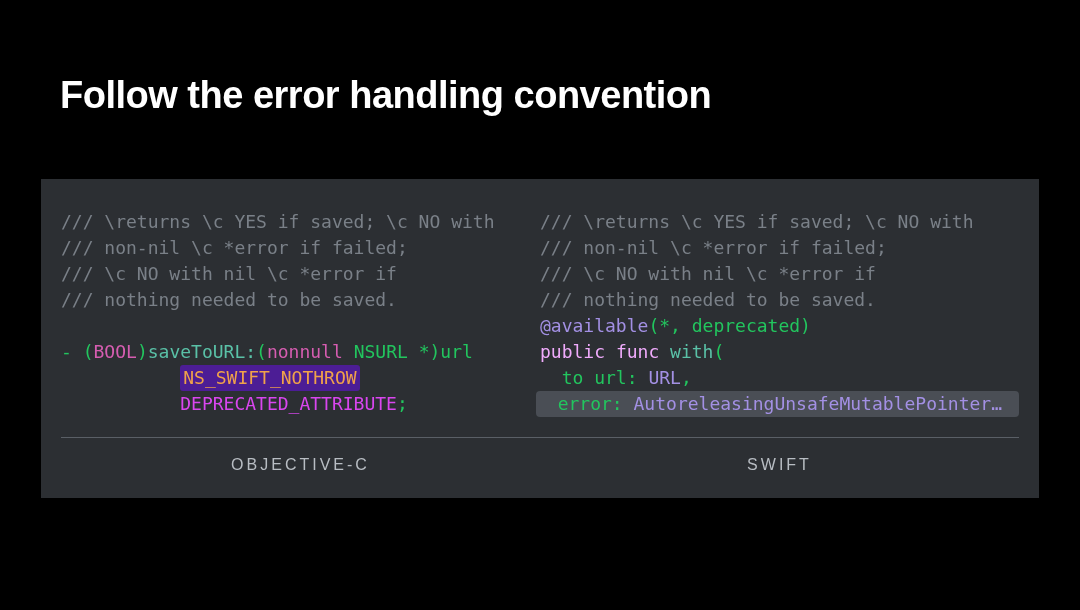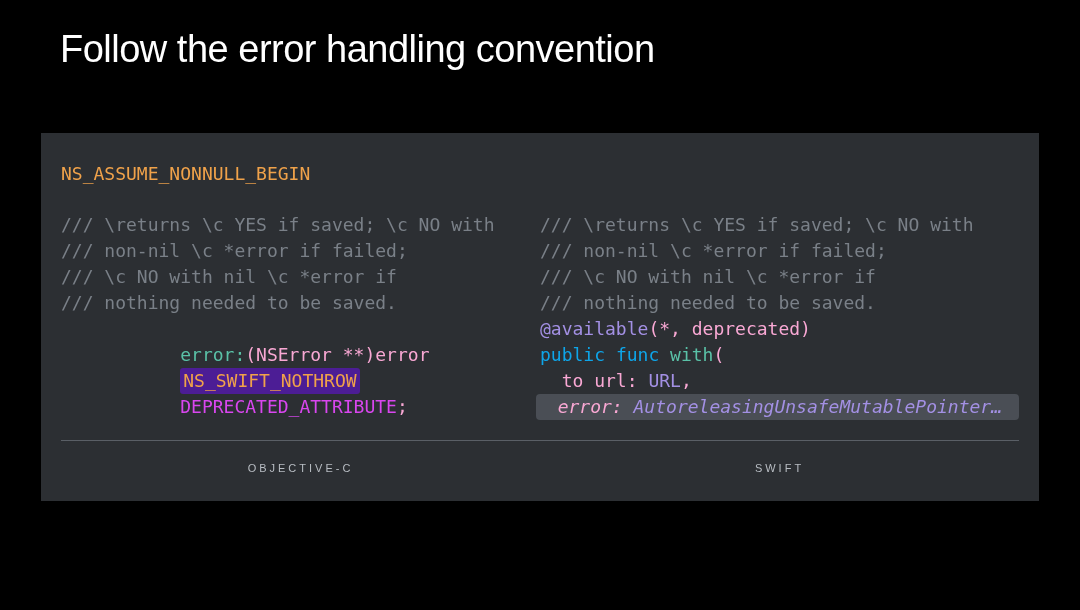--- a/index.html
+++ b/index.html
@@ -6,23 +6,24 @@
   body {
     background: #000;
     width: 1080px;
     height: 610px;
     overflow: hidden;
     font-family: -apple-system, "SF Pro Display", "Helvetica Neue", Arial, sans-serif;
     color: #fff;
   }
   .title {
     font-size: 38px;
-    font-weight: 400;
+    font-weight: 700;
     letter-spacing: -0.5px;
     padding: 28px 60px 0 60px;
+    margin-top: 46px;
   }
   .panel {
     margin: 62px 41px 0 41px;
     background: #2c2f33;
     padding: 30px 20px 20px 20px;
   }
   .macro {
     font-family: "SF Mono", ui-monospace, Menlo, Consolas, monospace;
     font-size: 18px;
     color: #f0a24a;
@@ -32,27 +33,27 @@
     display: flex;
   }
   .col {
     flex: 1;
     font-family: "SF Mono", ui-monospace, Menlo, Consolas, monospace;
     font-size: 18px;
     line-height: 26px;
     position: relative;
   }
   .comment { color: #7a8088; }
-  .minus, .plain { color: #f9a8d4; }
+  .minus, .plain { color: #22c55e; }
   .type { color: #d65db1; }
   .method { color: #5ac1a7; }
   .kw-nonnull { color: #d65db1; }
   .kw-attr { color: #a390e4; }
   .attr-dep { color: #d946ef; }
-  .kw-public { color: #0ea5e9; }
+  .kw-public { color: #f0abfc; }
   .fn-name { color: #5ac1a7; }
   .type-swift { color: #a390e4; }
   .error-type { color: #a390e4; }
   .hl-badge {
     display: inline-block;
     background: #4c1d95;
     color: #f0a24a;
     border-radius: 3px;
     padding: 0 3px;
   }
@@ -62,47 +63,46 @@
     padding: 0 4px;
   }
   .rule {
     border: none;
     border-top: 1px solid #5a5f66;
     margin-top: 20px;
   }
   .lang-label {
     text-align: center;
     color: #b8bdc3;
-    font-size: 11px;
+    font-size: 16px;
     letter-spacing: 3px;
     padding-top: 14px;
     font-family: -apple-system, "SF Pro Text", Arial, sans-serif;
   }
   .indent1 { padding-left: 11ch; }
   .indent-sw { padding-left: 2ch; }
   .nowrap { white-space: nowrap; overflow: hidden; }
 </style>
 </head>
 <body>
 
 <h1 class="title">Follow the error handling convention</h1>
 
 <div class="panel">
-  <div class="macro">NS_ASSUME_NONNULL_BEGIN</div>
 
   <div class="cols">
 
     <div class="col">
       <div class="comment nowrap">/// \returns \c YES if saved; \c NO with</div>
       <div class="comment nowrap">///          non-nil \c *error if failed;</div>
       <div class="comment nowrap">///          \c NO with nil \c *error if</div>
       <div class="comment nowrap">///          nothing needed to be saved.</div>
       <div style="height:26px"></div>
-      <div class="nowrap indent1">
-        <span class="method">error:</span><span class="plain">(NSError **)error</span>
+      <div class="nowrap">
+        <span class="minus">- (</span><span class="type">BOOL</span><span class="minus">)</span><span class="method">saveToURL:</span><span class="plain">(</span><span class="kw-nonnull">nonnull</span><span class="plain"> NSURL *)url</span>
       </div>
       <div class="nowrap indent1">
         <span class="hl-badge">NS_SWIFT_NOTHROW</span>
       </div>
       <div class="nowrap indent1">
         <span class="attr-dep">DEPRECATED_ATTRIBUTE</span><span class="plain">;</span>
       </div>
 
       <hr class="rule">
       <div class="lang-label">OBJECTIVE-C</div>
@@ -115,21 +115,21 @@
       <div class="comment nowrap">///          nothing needed to be saved.</div>
       <div class="nowrap">
         <span class="kw-attr">@available</span><span class="plain">(*, deprecated)</span>
       </div>
       <div class="nowrap">
         <span class="kw-public">public</span><span class="plain"> </span><span class="kw-public">func</span><span class="plain"> </span><span class="fn-name">with</span><span class="plain">(</span>
       </div>
       <div class="nowrap indent-sw">
         <span class="plain">to url: </span><span class="type-swift">URL</span><span class="plain">,</span>
       </div>
-      <div class="nowrap hl-block indent-sw" style="margin-left:-4px;font-style:italic;">
+      <div class="nowrap hl-block indent-sw" style="margin-left:-4px;">
         <span class="plain">error: </span><span class="error-type">AutoreleasingUnsafeMutablePointer…</span>
       </div>
 
       <hr class="rule">
       <div class="lang-label">SWIFT</div>
     </div>
 
   </div>
 </div>
 

